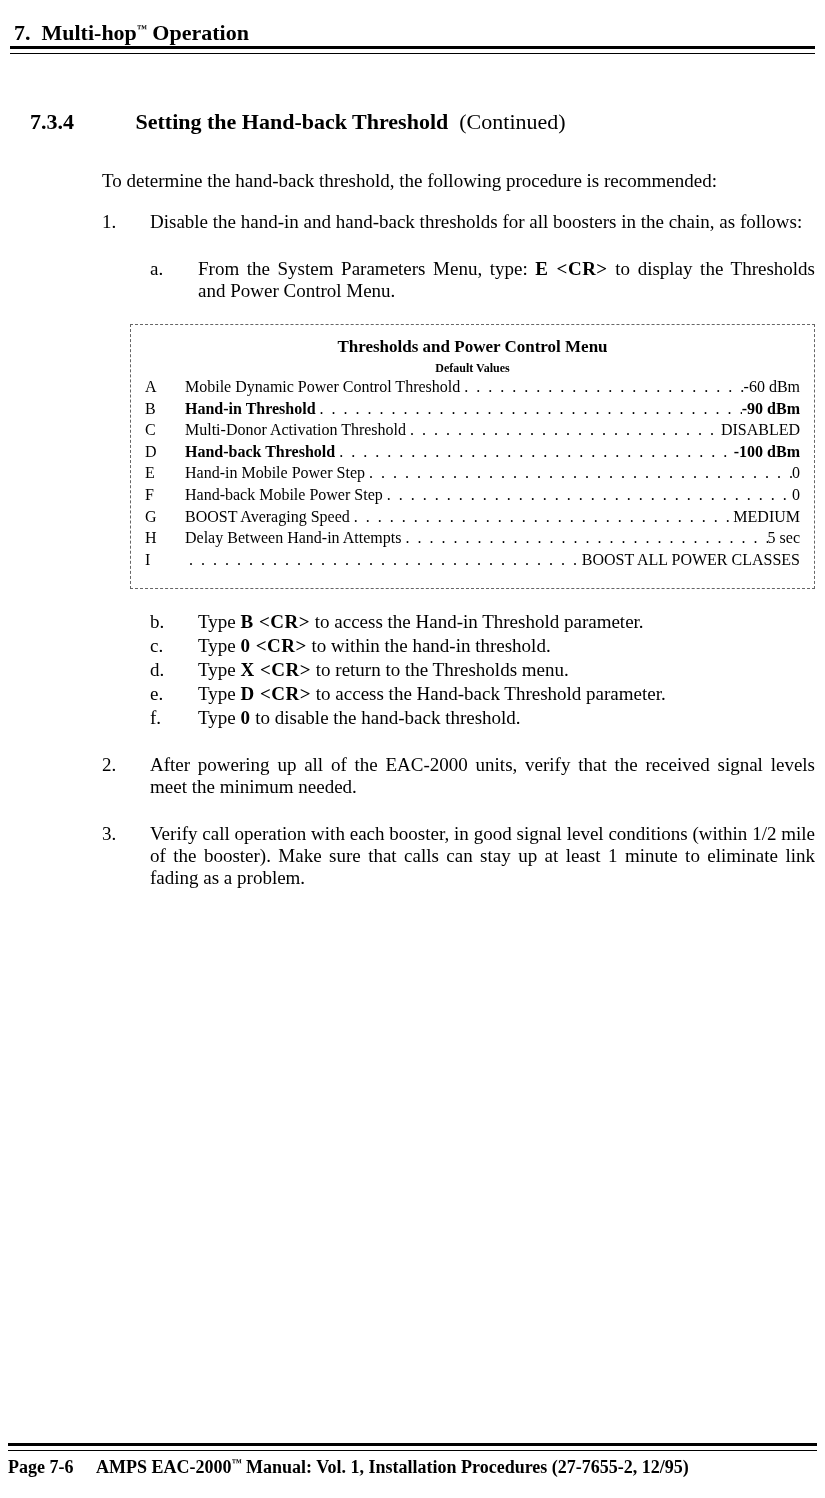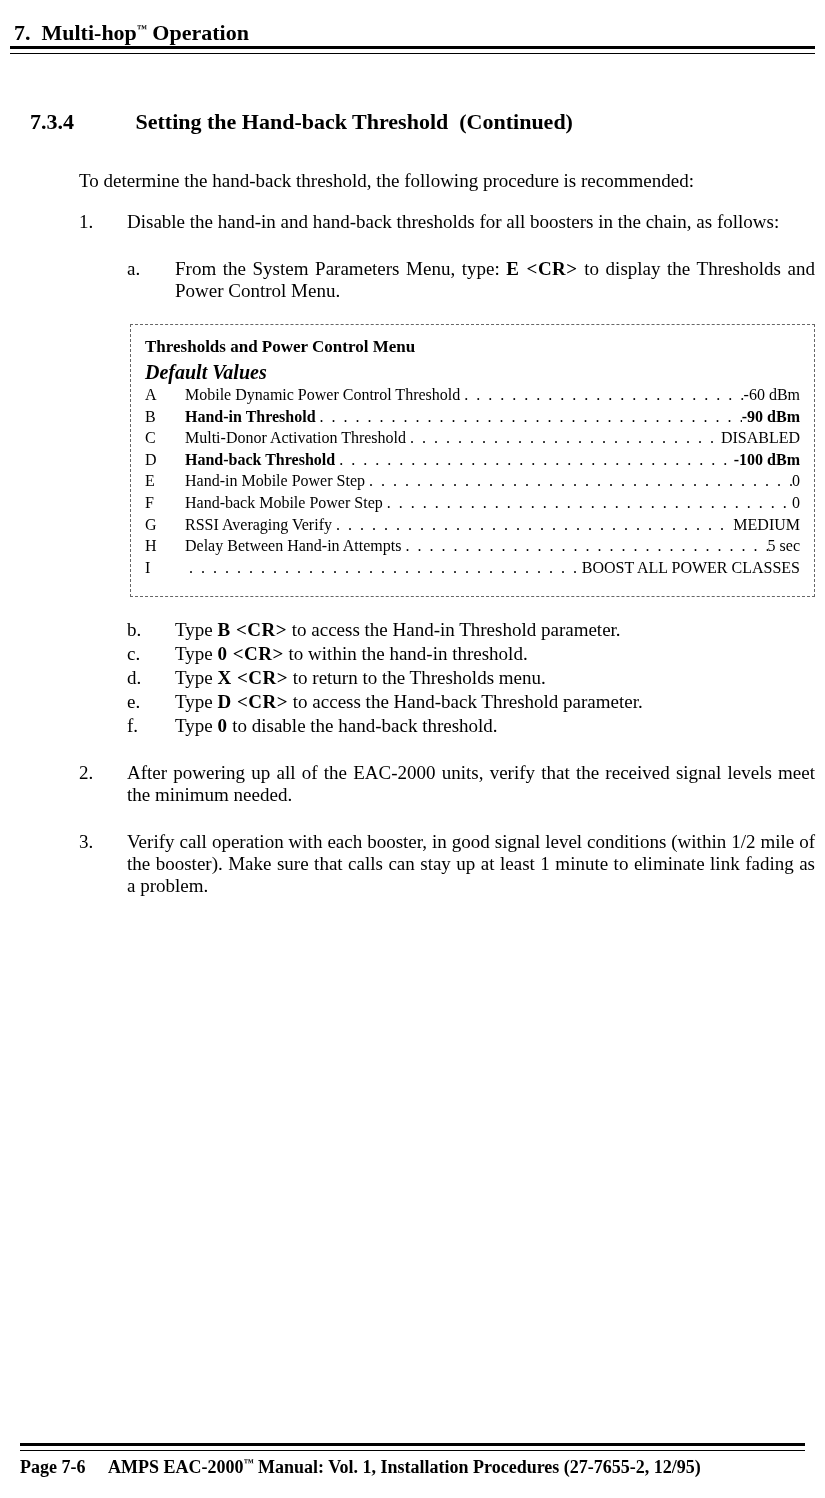--- a/index.html
+++ b/index.html
@@ -39,24 +39,24 @@
     margin-top: 55px;
     margin-left: 20px;
     font-size: 22px;
     font-weight: bold;
   }
   .section-num {
     display: inline-block;
     width: 100px;
   }
   .continued {
-    font-weight: bold;
+    font-weight: normal;
   }
   .body-indent {
-    margin-left: 69px;
+    margin-left: 92px;
     margin-right: 0;
   }
   .intro {
     margin-top: 35px;
     text-align: justify;
   }
   ol.main-list {
     list-style: none;
     padding: 0;
     margin: 14px 0 0 0;
@@ -93,27 +93,27 @@
   .menu-box {
     margin: 22px 0 20px 120px;
     border: 1px dashed #666;
     padding: 12px 14px 18px 14px;
     font-size: 16px;
   }
   .menu-title {
     font-weight: bold;
     font-size: 17px;
     margin-bottom: 4px;
+    text-align: center;
   }
   .default-values {
-    text-align: left;
-    font-weight: bold;
-    font-size: 20px;
+    text-align: center;
+    font-weight: bold;
+    font-size: 12px;
     padding-right: 0;
-    font-style: italic;
   }
   .menu-row {
     display: flex;
     align-items: baseline;
     white-space: nowrap;
     font-size: 16px;
     line-height: 1.35;
   }
   .menu-letter {
     width: 40px;
@@ -135,21 +135,21 @@
   .menu-value {
     flex-shrink: 0;
     text-align: right;
   }
   .menu-value.bold { font-weight: bold; text-align: center; }
   .footer {
     position: absolute;
     bottom: 20px;
     left: 0;
     right: 0;
-    padding: 0 20px;
+    padding: 0 8px;
   }
   .footer-line {
     font-weight: bold;
     margin-top: 6px;
     font-size: 18px;
   }
 </style>
 </head>
 <body>
 
@@ -223,21 +223,21 @@
       <span class="menu-value">0</span>
     </div>
     <div class="menu-row">
       <span class="menu-letter">F</span>
       <span class="menu-label">Hand-back Mobile Power Step</span>
       <span class="dots"></span>
       <span class="menu-value">0</span>
     </div>
     <div class="menu-row">
       <span class="menu-letter">G</span>
-      <span class="menu-label">RSSI Averaging Verify</span>
+      <span class="menu-label">BOOST Averaging Speed</span>
       <span class="dots"></span>
       <span class="menu-value">MEDIUM</span>
     </div>
     <div class="menu-row">
       <span class="menu-letter">H</span>
       <span class="menu-label">Delay Between Hand-in Attempts</span>
       <span class="dots"></span>
       <span class="menu-value">5 sec</span>
     </div>
     <div class="menu-row">

